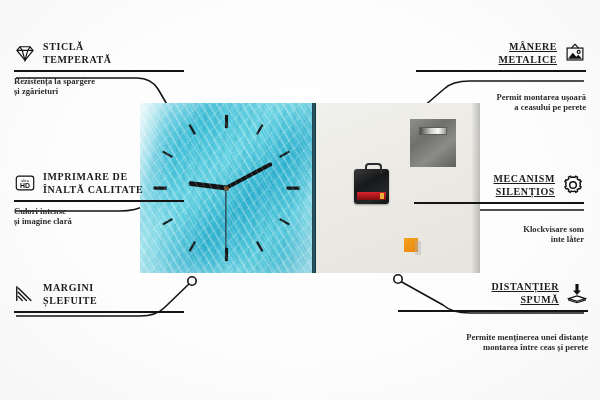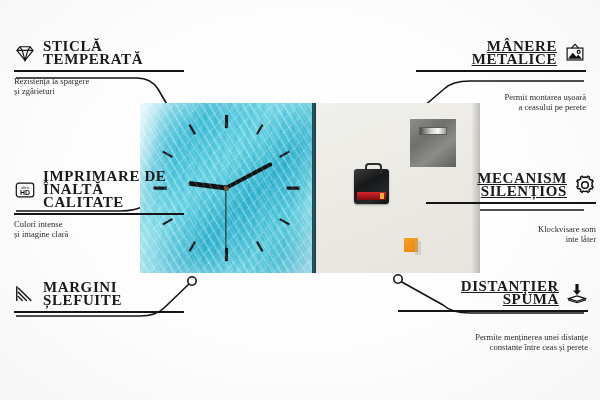--- a/index.html
+++ b/index.html
@@ -67,34 +67,34 @@
   .hand-m{width:4px;height:52px;margin-left:-2px;margin-top:-52px;
     background:#111314;border-radius:2px 2px 0 0;}
   .hand-s{width:1.4px;height:60px;margin-left:-.7px;margin-top:-60px;background:#15171a;}
   .cap{position:absolute;left:50%;top:50%;width:5px;height:5px;margin:-2.5px 0 0 -2.5px;
     border-radius:50%;background:#6b4a2a;}
 
   
   .feat{position:absolute;width:170px;}
   .feat .head{display:flex;align-items:center;gap:7px;}
   .feat.right .head{justify-content:flex-end;}
-  .feat .title{font-size:15px;letter-spacing:.6px;line-height:13px;
+  .feat .title{font-size:10px;letter-spacing:.6px;line-height:13px;
     color:#1a1a1a;font-weight:bold;text-transform:uppercase;}
   .feat.right .title{text-align:right;text-decoration:underline;}
   .rule{height:1.6px;background:#141414;margin:4px 0 4px 0;}
-  .feat .desc{font-size:8.6px;line-height:10.6px;color:#2c2c2c;}
+  .feat .desc{font-size:8.6px;line-height:10.6px;color:#2c2c2c;font-weight:bold;}
   .feat.right .desc{text-align:right;margin-top:20px;}
   .ico{width:22px;height:22px;flex:0 0 22px;position:relative;color:#111;}
   .ico svg{display:block;width:22px;height:22px;}
 
   .f1{left:14px;top:40px;}
   .f2{left:14px;top:170px;}
   .f3{left:14px;top:281px;}
   .f4{right:14px;top:40px;}
-  .f5{right:4px;top:172px;}
+  .f5{right:16px;top:172px;}
   .f6{right:12px;top:280px;width:190px;}
 
   .leader{position:absolute;left:0;top:0;width:600px;height:400px;
     pointer-events:none;}
 </style>
 </head>
 <body>
 
 <div class="stage">
 
@@ -265,17 +265,17 @@
         <svg viewBox="0 0 24 24" fill="none" stroke="currentColor" stroke-width="1.3">
           <path d="M10.3 2.2 h3.4 v7.2 h2.6 L12 14.2 L7.7 9.4 h2.6 Z" fill="currentColor" stroke="none"></path>
           <path d="M12 15.2 L21 18.1 L12 21 L3 18.1 Z"></path>
           <path d="M3 18.1 v1.6 L12 22.6 L21 19.7 v-1.6"></path>
         </svg>
       </span>
     </div>
     <div class="rule"></div>
     <div class="desc">
       <span>Permite menținerea unei distanțe</span><br>
-      <span>constante între ceas și perete</span>
+      <span>montarea între ceas și perete</span>
     </div>
   </div>
 
 </div>
 
 </body></html>

